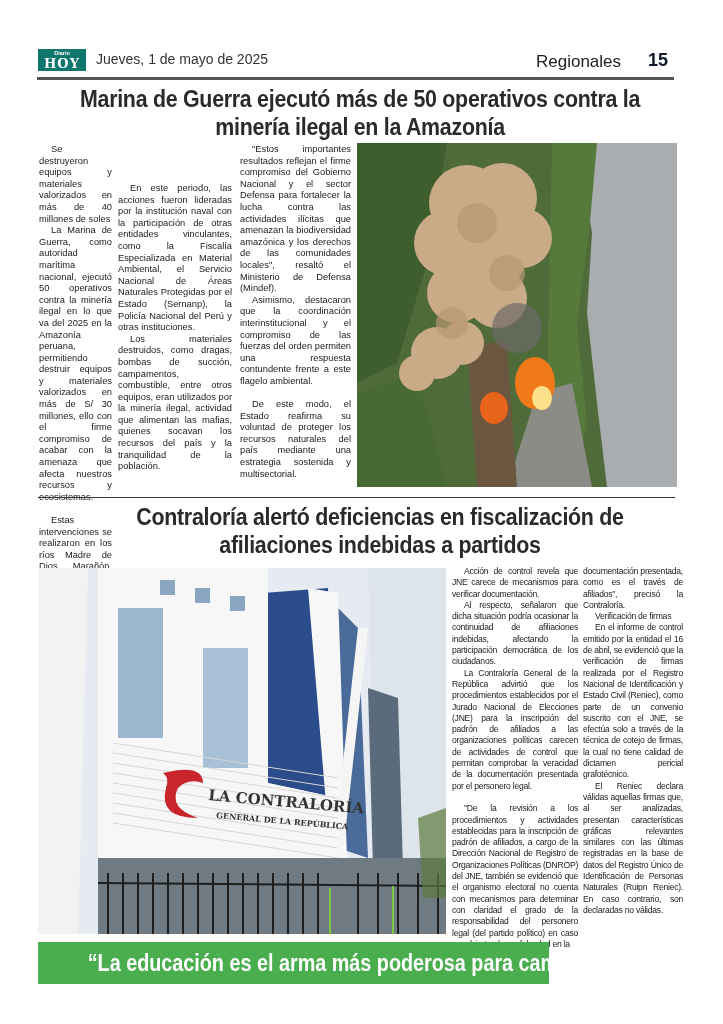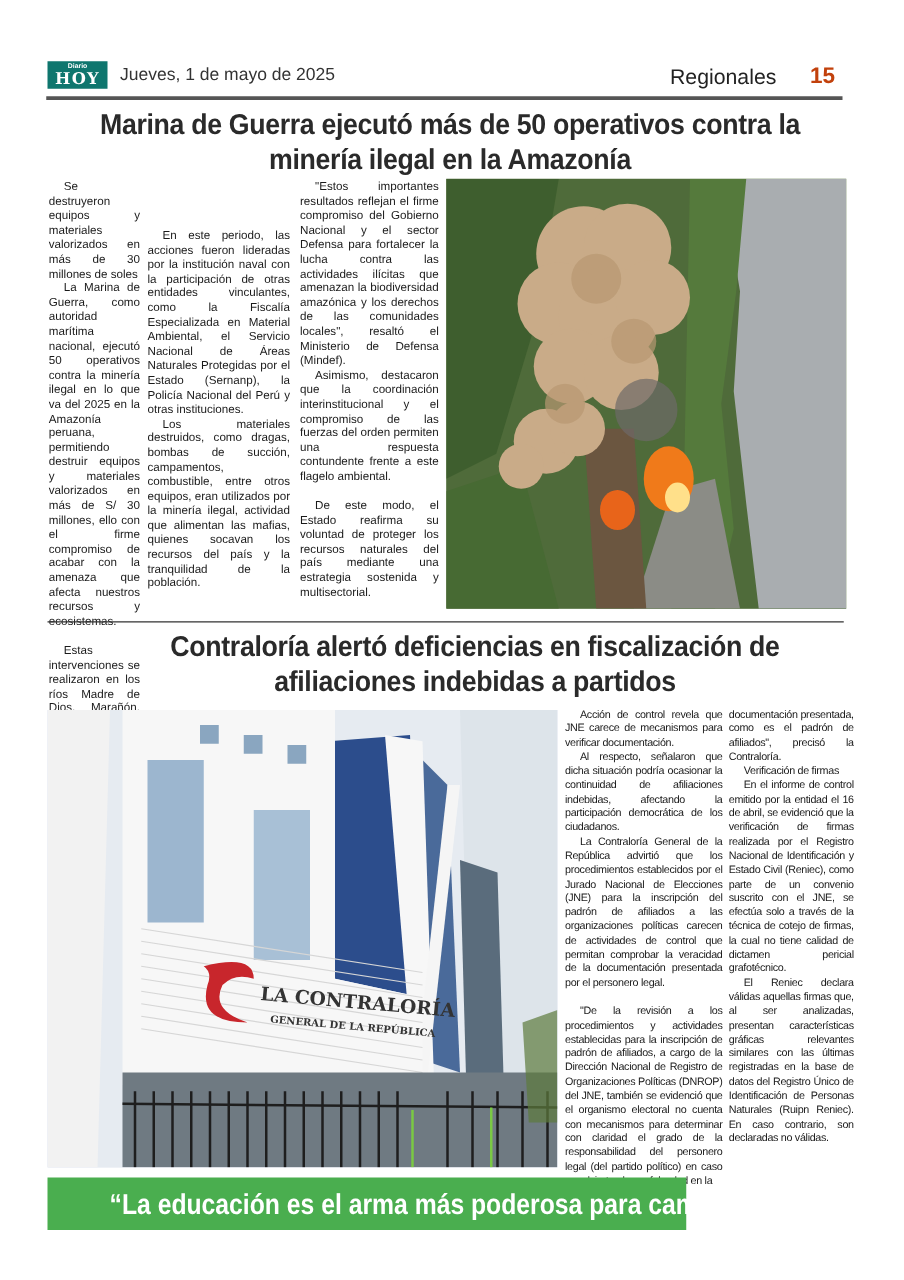--- a/index.html
+++ b/index.html
@@ -4,21 +4,21 @@
 <style>
   html, body { margin: 0; padding: 0; background: #ffffff; }
   body { width: 723px; height: 1024px; position: relative; overflow: hidden; font-family: "Liberation Sans", sans-serif; color: #1a1a1a; }
 
   
   .masthead { position: absolute; left: 38px; top: 49px; width: 48px; height: 22px; background: #0f766e; color: #fff; text-align: center; }
   .masthead .small { font-size: 5.5px; font-weight: bold; line-height: 7px; display: block; padding-top: 1px; }
   .masthead .big { font-family: "DejaVu Serif", serif; font-size: 13px; font-weight: bold; line-height: 13px; letter-spacing: 1px; display: block; }
   .date { position: absolute; left: 96px; top: 51px; font-size: 14px; color: #333; }
   .section { position: absolute; left: 536px; top: 52px; font-size: 17px; font-weight: normal; color: #222; }
-  .pagenum { position: absolute; left: 648px; top: 50px; font-size: 18px; font-weight: bold; color: #c2410c; }
+  .pagenum { position: absolute; left: 648px; top: 50px; font-size: 18px; font-weight: bold; color: #0f172a; }
   .rule-top { position: absolute; left: 37px; top: 77px; width: 637px; height: 3px; background: #555; }
 
   
   .headline { position: absolute; font-weight: bold; text-align: center; color: #2a2a2a; letter-spacing: -0.3px; }
   .h1 { left: 40px; top: 85px; width: 640px; font-size: 23px; line-height: 28px; transform: scaleX(0.93); transform-origin: center top; }
   .h2 { left: 100px; top: 503px; width: 560px; font-size: 23px; line-height: 28px; transform: scaleX(0.93); transform-origin: center top; }
 
   
   .col { position: absolute; font-size: 9.3px; line-height: 11.6px; text-align: justify; color: #1a1a1a; hyphens: auto; }
   .col p { margin: 0; text-indent: 12px; }
@@ -51,21 +51,21 @@
   <span class="big">HOY</span>
 </div>
 <div class="date">Jueves, 1 de mayo de 2025</div>
 <div class="section">Regionales</div>
 <div class="pagenum">15</div>
 <div class="rule-top"></div>
 
 <div class="headline h1">Marina de Guerra ejecutó más de 50 operativos contra la minería ilegal en la Amazonía</div>
 
 <div class="col c1">
-  <p>Se destruyeron equipos y materiales valorizados en más de 30 millones de soles</p>
+  <p>Se destruyeron equipos y materiales valorizados en más de 40 millones de soles</p>
   <p>La Marina de Guerra, como autoridad marítima nacional, ejecutó 50 operativos contra la minería ilegal en lo que va del 2025 en la Amazonía peruana, permitiendo destruir equipos y materiales valorizados en más de S/ 30 millones, ello con el firme compromiso de acabar con la amenaza que afecta nuestros recursos y ecosistemas.</p>
   <p class="gap">Estas intervenciones se realizaron en los ríos Madre de Dios, Marañón, Tambopata, Urubamba, Inambari, Pariamanu, Aguaytía, Nanay, Pachitea, Napo, Yaguas y Malinowski, que recorren distintas regiones de la Amazonía.</p>
 </div>
 <div class="col c2" style="top: 160px; text-indent:0;">
   <p class="gap" style="margin-top:23px;">En este periodo, las acciones fueron lideradas por la institución naval con la participación de otras entidades vinculantes, como la Fiscalía Especializada en Material Ambiental, el Servicio Nacional de Áreas Naturales Protegidas por el Estado (Sernanp), la Policía Nacional del Perú y otras instituciones.</p>
   <p>Los materiales destruidos, como dragas, bombas de succión, campamentos, combustible, entre otros equipos, eran utilizados por la minería ilegal, actividad que alimentan las mafias, quienes socavan los recursos del país y la tranquilidad de la población.</p>
 </div>
 <div class="col c3">
   <p>"Estos importantes resultados reflejan el firme compromiso del Gobierno Nacional y el sector Defensa para fortalecer la lucha contra las actividades ilícitas que amenazan la biodiversidad amazónica y los derechos de las comunidades locales", resaltó el Ministerio de Defensa (Mindef).</p>
   <p>Asimismo, destacaron que la coordinación interinstitucional y el compromiso de las fuerzas del orden permiten una respuesta contundente frente a este flagelo ambiental.</p>
@@ -179,21 +179,21 @@
 <div class="col c4">
   <p>Acción de control revela que JNE carece de mecanismos para verificar documentación.</p>
   <p>Al respecto, señalaron que dicha situación podría ocasionar la continuidad de afiliaciones indebidas, afectando la participación democrática de los ciudadanos.</p>
   <p>La Contraloría General de la República advirtió que los procedimientos establecidos por el Jurado Nacional de Elecciones (JNE) para la inscripción del padrón de afiliados a las organizaciones políticas carecen de actividades de control que permitan comprobar la veracidad de la documentación presentada por el personero legal.</p>
   <p class="gap">"De la revisión a los procedimientos y actividades establecidas para la inscripción de padrón de afiliados, a cargo de la Dirección Nacional de Registro de Organizaciones Políticas (DNROP) del JNE, también se evidenció que el organismo electoral no cuenta con mecanismos para determinar con claridad el grado de la responsabilidad del personero legal (del partido político) en caso se advierta alguna falsedad en la</p>
 </div>
 <div class="col c5" style="top: 453px; height: 480px; overflow: hidden;">
   
 </div>
 <div class="col c5">
-  <p style="text-indent:0;">documentación presentada, como es el padrón de afiliados", precisó la Contraloría.</p>
+  <p style="text-indent:0;">documentación presentada, como es el través de afiliados", precisó la Contraloría.</p>
   <p class="subhead">Verificación de firmas</p>
   <p>En el informe de control emitido por la entidad el 16 de abril, se evidenció que la verificación de firmas realizada por el Registro Nacional de Identificación y Estado Civil (Reniec), como parte de un convenio suscrito con el JNE, se efectúa solo a través de la técnica de cotejo de firmas, la cual no tiene calidad de dictamen pericial grafotécnico.</p>
   <p>El Reniec declara válidas aquellas firmas que, al ser analizadas, presentan características gráficas relevantes similares con las últimas registradas en la base de datos del Registro Único de Identificación de Personas Naturales (Ruipn Reniec). En caso contrario, son declaradas no válidas.</p>
 </div>
 
 <div class="banner">
   <span>“La educación es el arma más poderosa para cambiar el mundo”</span>
 </div>
 
 </body></html>

